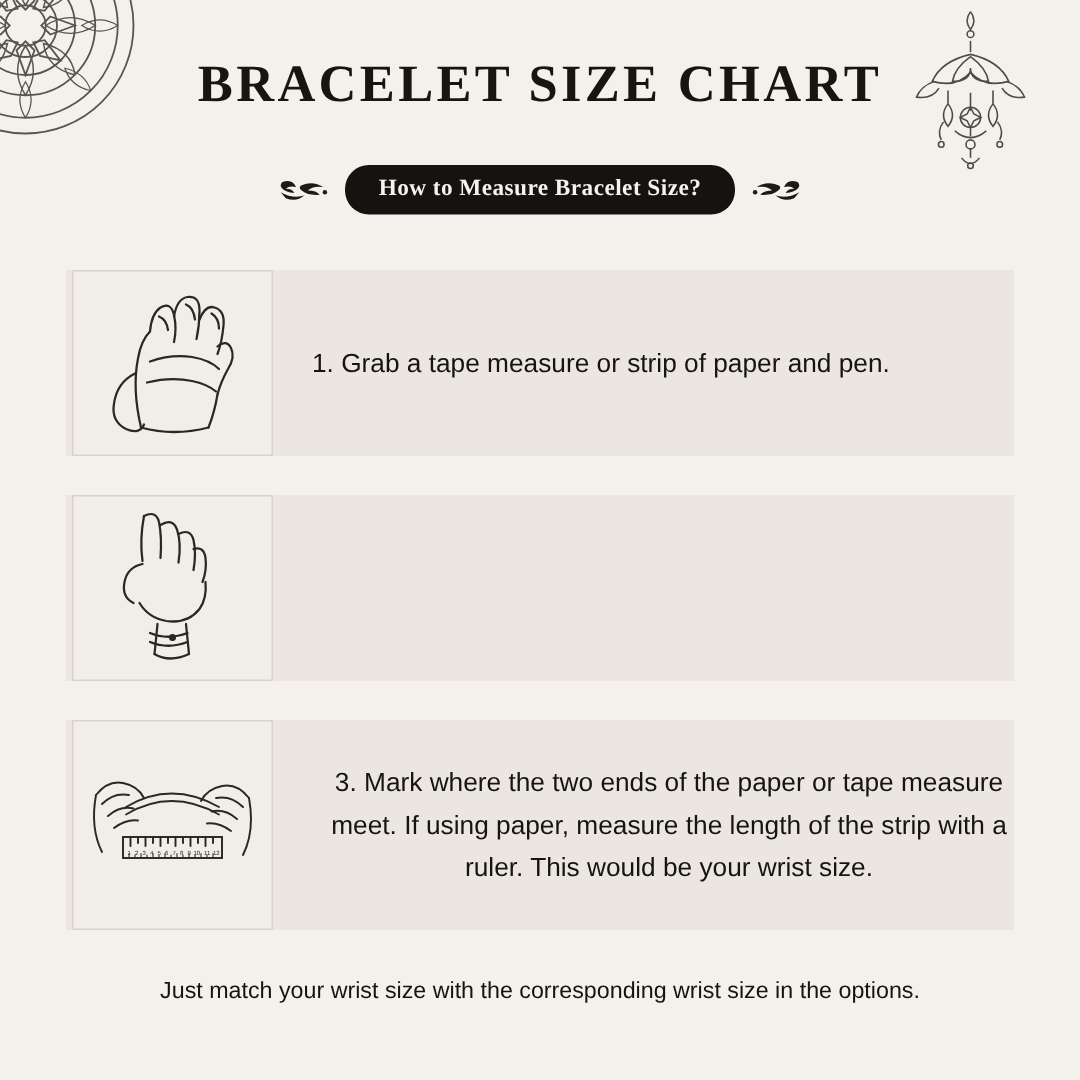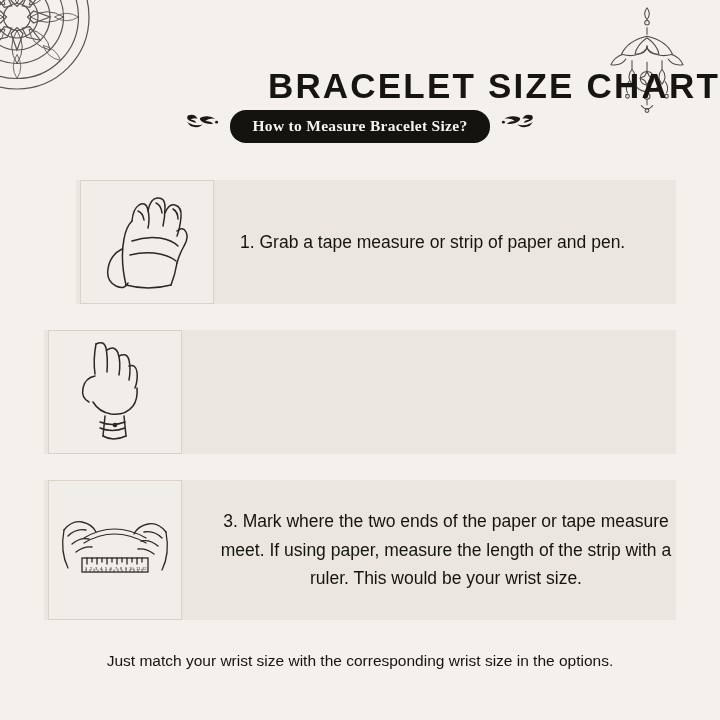--- a/index.html
+++ b/index.html
@@ -41,38 +41,38 @@
     top: 2px;
     width: 90px;
     height: 130px;
     opacity: 0.9;
     pointer-events: none;
   }
 
   
   .title {
     position: absolute;
-    top: 66px;
+    top: 36px;
     left: 0;
     width: 720px;
-    text-align: right;
-    font-family: Liberation Sans, sans-serif;
+    text-align: center;
+    font-family: Liberation Serif, serif;
     font-size: 35px;
     letter-spacing: 2.2px;
     font-weight: 700;
     color: #16150f;
   }
 
   .subtitle-row {
     position: absolute;
     top: 110px;
     left: 0;
     width: 720px;
     display: flex;
-    align-items: flex-start;
+    align-items: center;
     justify-content: center;
     gap: 10px;
   }
 
   .flourish {
     width: 34px;
     height: 22px;
     flex: 0 0 auto;
   }
 
@@ -129,21 +129,21 @@
     position: relative;
     flex: 1;
     padding: 0 36px 0 26px;
     display: flex;
     align-items: center;
     font-size: 17.5px;
     line-height: 1.62;
     color: #15140f;
   }
 
-  .step-1 { height: 124px; margin-left: 32px; }
+  .step-1 { height: 124px; }
   .step-2 { height: 124px; }
   .step-3 { height: 140px; text-align: center; }
 
   .step-3 .thumb { align-items: center; }
 
   .footnote {
     position: absolute;
     left: 0;
     top: 652px;
     width: 720px;

